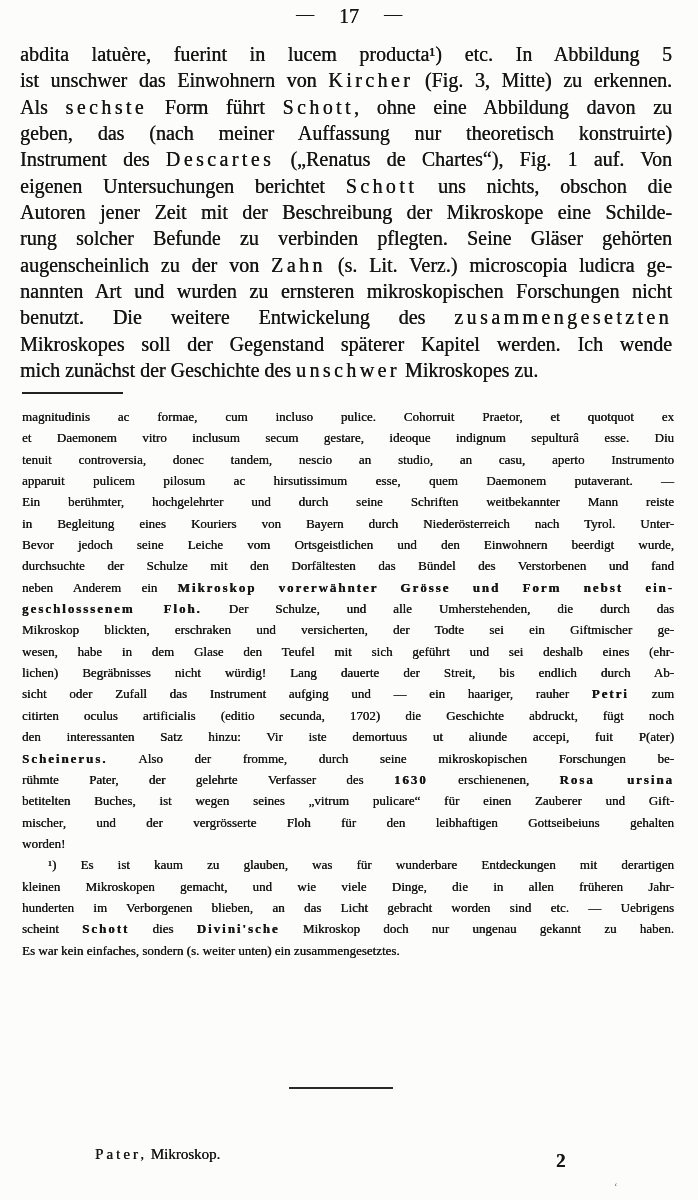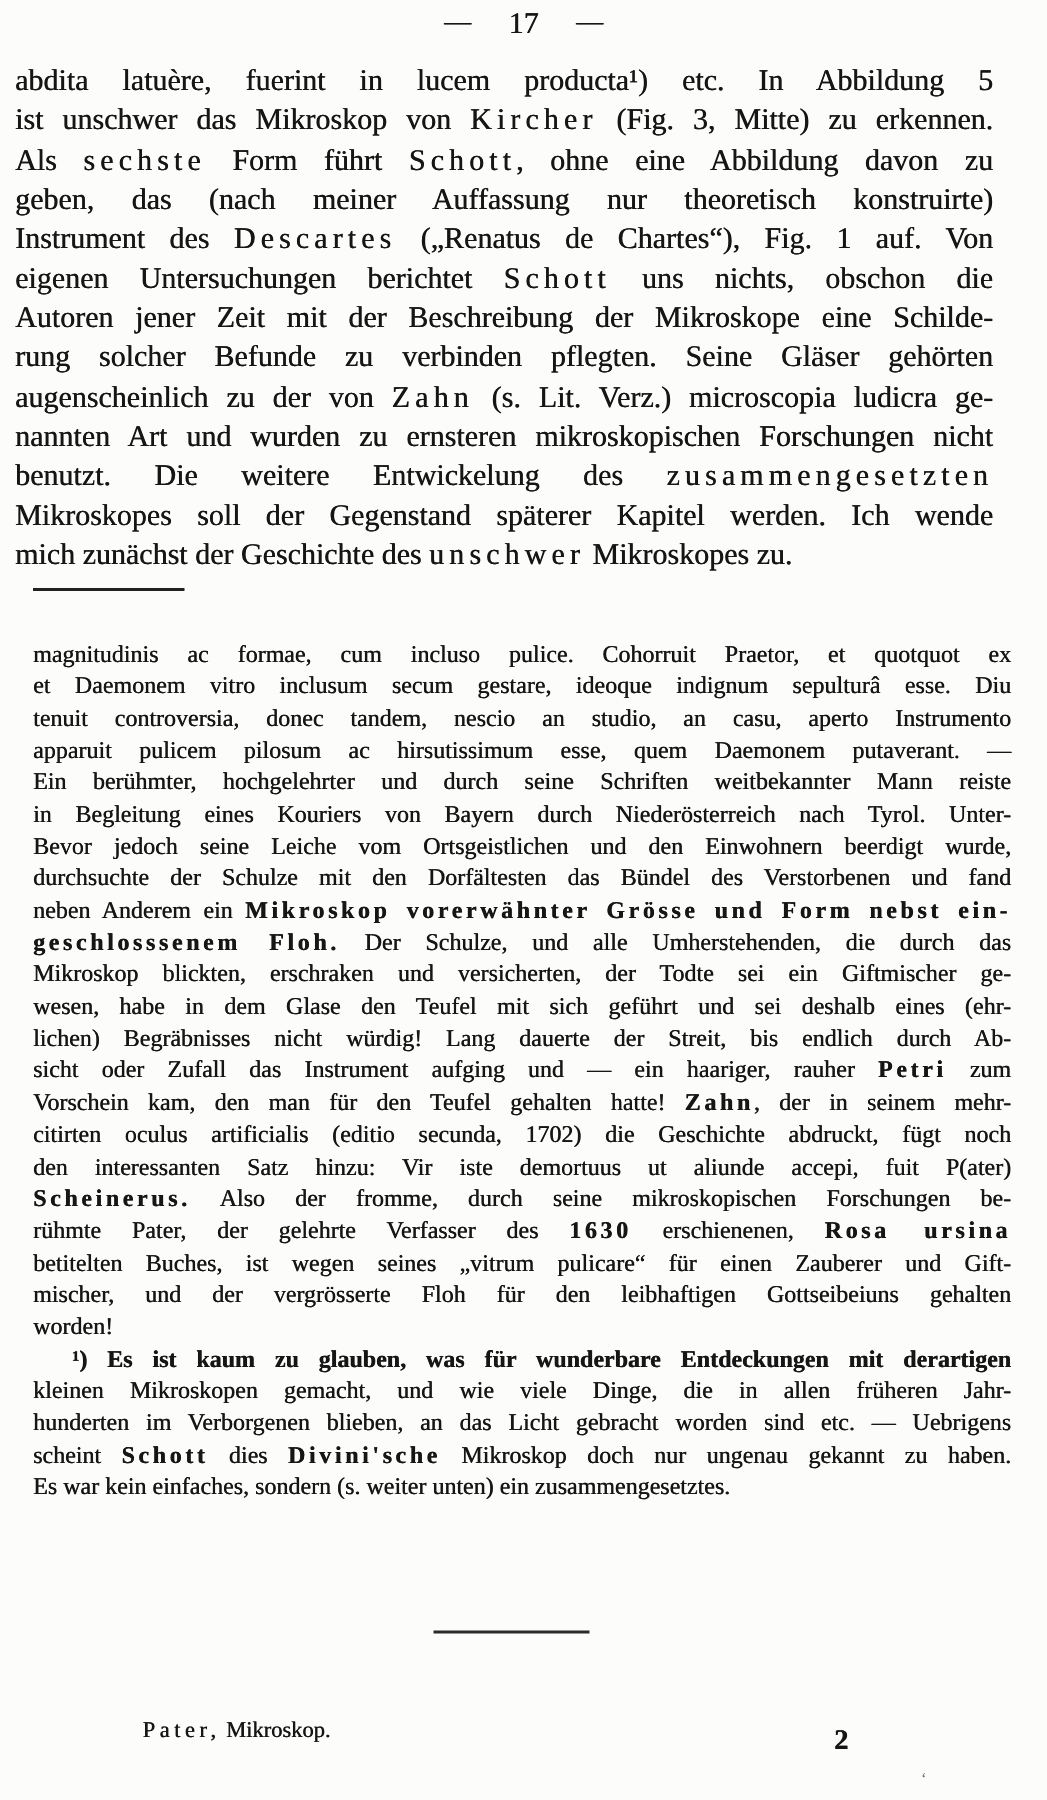--- a/index.html
+++ b/index.html
@@ -21,39 +21,38 @@
     width: 100%;
     display: flex;
     justify-content: center;
     align-items: center;
     gap: 25px;
     font-size: 20px;
   }
   .running-head .dash { letter-spacing: 0; font-size: 18px; transform: translateY(-2px); }
   .main-text {
     position: absolute;
-    top: 41px; left: 10px;
+    top: 41px; left: 20px;
     width: 652px;
     font-size: 20px;
   }
   .main-text .tline { line-height: 26.35px; }
   .footnote-text {
     position: absolute;
     top: 406px; left: 22px;
     width: 652px;
-    font-size: 16px;
-    margin-top: 20px;
+    font-size: 13px;
   }
   .footnote-text .tline { line-height: 21.35px; }
   .tline {
     text-align: justify;
     text-align-last: justify;
   }
   .tline.end { text-align-last: left; }
-  .tline.indent { text-indent: 26px; font-weight: bold; }
+  .tline.indent { text-indent: 26px; }
   .sperr { letter-spacing: 0.17em; }
   .footnote-text .sperr { letter-spacing: 0.15em; font-weight: bold; }
   .fn-rule {
     position: absolute;
     top: 392px; left: 22px;
     width: 101px; height: 0;
     border-top: 2px solid #222220;
   }
   .end-rule {
     position: absolute;
@@ -87,21 +86,21 @@
 <div class="page">
 
   <header class="running-head">
     <span class="dash">—</span>
     <span class="num">17</span>
     <span class="dash">—</span>
   </header>
 
   <main class="main-text">
       <div class="tline"><span>abdita latuère, fuerint in lucem producta¹) etc. In Abbildung 5</span></div>
-      <div class="tline"><span>ist unschwer das Mikroskop von </span><span class="sperr">Kircher</span><span> (Fig. 3, Mitte) zu erkennen.</span></div>
+      <div class="tline"><span>ist unschwer das Einwohnern von </span><span class="sperr">Kircher</span><span> (Fig. 3, Mitte) zu erkennen.</span></div>
       <div class="tline"><span>Als </span><span class="sperr">sechste</span><span> Form führt </span><span class="sperr">Schott</span><span>, ohne eine Abbildung davon zu</span></div>
       <div class="tline"><span>geben, das (nach meiner Auffassung nur theoretisch konstruirte)</span></div>
       <div class="tline"><span>Instrument des </span><span class="sperr">Descartes</span><span> („Renatus de Chartes“), Fig. 1 auf. Von</span></div>
       <div class="tline"><span>eigenen Untersuchungen berichtet </span><span class="sperr">Schott</span><span> uns nichts, obschon die</span></div>
       <div class="tline"><span>Autoren jener Zeit mit der Beschreibung der Mikroskope eine Schilde-</span></div>
       <div class="tline"><span>rung solcher Befunde zu verbinden pflegten. Seine Gläser gehörten</span></div>
       <div class="tline"><span>augenscheinlich zu der von </span><span class="sperr">Zahn</span><span> (s. Lit. Verz.) microscopia ludicra ge-</span></div>
       <div class="tline"><span>nannten Art und wurden zu ernsteren mikroskopischen Forschungen nicht</span></div>
       <div class="tline"><span>benutzt. Die weitere Entwickelung des </span><span class="sperr">zusammengesetzten</span></div>
       <div class="tline"><span>Mikroskopes soll der Gegenstand späterer Kapitel werden. Ich wende</span></div>
@@ -118,21 +117,20 @@
       <div class="tline"><span>Ein berühmter, hochgelehrter und durch seine Schriften weitbekannter Mann reiste</span></div>
       <div class="tline"><span>in Begleitung eines Kouriers von Bayern durch Niederösterreich nach Tyrol. Unter-</span></div>
       <div class="tline"><span>Bevor jedoch seine Leiche vom Ortsgeistlichen und den Einwohnern beerdigt wurde,</span></div>
       <div class="tline"><span>durchsuchte der Schulze mit den Dorfältesten das Bündel des Verstorbenen und fand</span></div>
       <div class="tline"><span>neben Anderem ein </span><span class="sperr">Mikroskop vorerwähnter Grösse und Form nebst ein-</span></div>
       <div class="tline"><span class="sperr">geschlosssenem Floh.</span><span> Der Schulze, und alle Umherstehenden, die durch das</span></div>
       <div class="tline"><span>Mikroskop blickten, erschraken und versicherten, der Todte sei ein Giftmischer ge-</span></div>
       <div class="tline"><span>wesen, habe in dem Glase den Teufel mit sich geführt und sei deshalb eines (ehr-</span></div>
       <div class="tline"><span>lichen) Begräbnisses nicht würdig! Lang dauerte der Streit, bis endlich durch Ab-</span></div>
       <div class="tline"><span>sicht oder Zufall das Instrument aufging und — ein haariger, rauher </span><span class="sperr">Petri</span><span> zum</span></div>
-      <div class="tline"><span>Vorschein kam, den man für den Teufel gehalten hatte! </span><span class="sperr">Zahn</span><span>, der in seinem mehr-</span></div>
       <div class="tline"><span>citirten oculus artificialis (editio secunda, 1702) die Geschichte abdruckt, fügt noch</span></div>
       <div class="tline"><span>den interessanten Satz hinzu: Vir iste demortuus ut aliunde accepi, fuit P(ater)</span></div>
       <div class="tline"><span class="sperr">Scheinerus.</span><span> Also der fromme, durch seine mikroskopischen Forschungen be-</span></div>
       <div class="tline"><span>rühmte Pater, der gelehrte Verfasser des </span><span class="sperr">1630</span><span> erschienenen, </span><span class="sperr">Rosa ursina</span></div>
       <div class="tline"><span>betitelten Buches, ist wegen seines „vitrum pulicare“ für einen Zauberer und Gift-</span></div>
       <div class="tline"><span>mischer, und der vergrösserte Floh für den leibhaftigen Gottseibeiuns gehalten</span></div>
       <div class="tline end"><span>worden!</span></div>
       <div class="tline indent"><span>¹) Es ist kaum zu glauben, was für wunderbare Entdeckungen mit derartigen</span></div>
       <div class="tline"><span>kleinen Mikroskopen gemacht, und wie viele Dinge, die in allen früheren Jahr-</span></div>
       <div class="tline"><span>hunderten im Verborgenen blieben, an das Licht gebracht worden sind etc. — Uebrigens</span></div>

